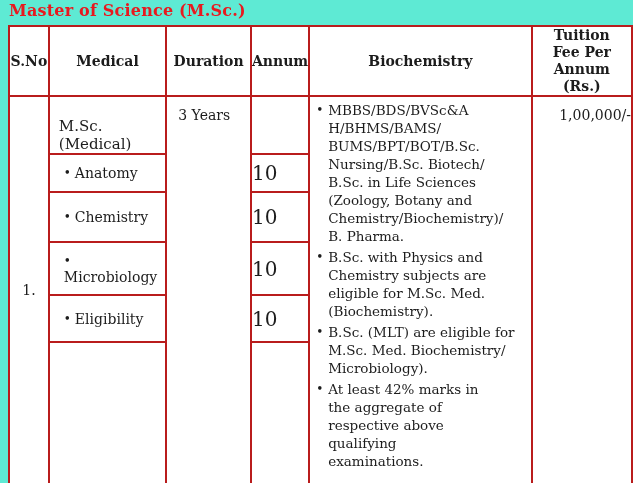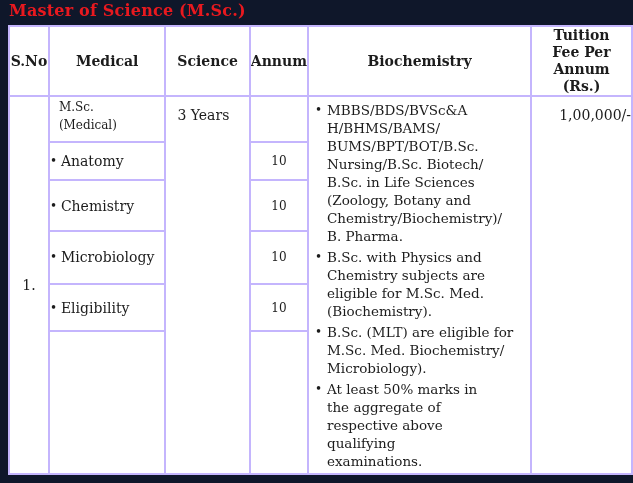--- a/index.html
+++ b/index.html
@@ -1,21 +1,21 @@
 <!DOCTYPE html>
 <html><head>
 <meta charset="utf-8">
 <style>
   * { margin: 0; padding: 0; box-sizing: border-box; }
   html, body { background: #ffffff; }
   .page {
     position: relative;
     width: 633px;
     height: 483px;
-    background: #0f172a;
+    background: #5eead4;
     overflow: hidden;
     font-family: "DejaVu Serif", "Liberation Serif", serif;
     color: #1c1c1c;
   }
   .doc-title {
     position: absolute;
     left: 9px;
     top: 1px;
     font-size: 16px;
     font-weight: bold;
@@ -25,21 +25,21 @@
   }
   table.course-table {
     position: absolute;
     left: 8px;
     top: 25px;
     border-collapse: collapse;
     table-layout: fixed;
     background: #ffffff;
   }
   .course-table th, .course-table td {
-    border: 2px solid #c4b5fd;
+    border: 2px solid #b91c1c;
     padding: 0;
     vertical-align: middle;
     overflow: hidden;
   }
   .course-table th {
     font-size: 14px;
     font-weight: bold;
     text-align: center;
     line-height: 17px;
   }
@@ -51,44 +51,44 @@
   tr.br5 { height: 47px; }
   tr.br6 { height: 142px; }
   .pre { white-space: pre-line; }
   td.sno {
     text-align: center;
     font-size: 14px;
     vertical-align: middle;
   }
   td.prog {
     font-size: 14px;
-    padding-left: 0;
+    padding-left: 14px;
     padding-right: 2px;
   }
   td.prog .mk {
     display: inline-block;
     width: 11px;
     font-size: 12px;
     vertical-align: 1px;
   }
   td.prog-first {
     vertical-align: top;
-    padding: 1px 0 0 9px;
-    font-size: 12px;
+    padding: 20px 0 0 9px;
+    font-size: 15px;
     line-height: 18px;
     margin-top: 9px;
   }
   td.dur {
     vertical-align: top;
     padding: 10px 0 0 11px;
     font-size: 14px;
   }
   td.seat {
-    text-align: center;
-    font-size: 12px;
+    text-align: left;
+    font-size: 20px;
   }
   td.elig {
     vertical-align: top;
     padding: 4px 2px 0 5px;
     font-size: 13.5px;
   }
   td.elig .bullet {
     display: flex;
     line-height: 18px;
     margin-bottom: 3px;
@@ -120,21 +120,21 @@
       <col style="width:118px">
       <col style="width:86px">
       <col style="width:48px">
       <col style="width:225px">
       <col style="width:103px">
     </colgroup>
     <thead>
       <tr>
         <th>S.No</th>
         <th>Medical</th>
-        <th>Science</th>
+        <th>Duration</th>
         <th>Annum</th>
         <th>Biochemistry</th>
         <th class="pre">Tuition
 Fee Per
 Annum
 (Rs.)</th>
       </tr>
     </thead>
     <tbody>
       <tr class="br1">
@@ -163,21 +163,21 @@
 (Biochemistry).</span>
           </div>
           <div class="bullet">
             <span class="mk">•</span>
             <span class="btext">B.Sc. (MLT) are eligible for
 M.Sc. Med. Biochemistry/
 Microbiology).</span>
           </div>
           <div class="bullet">
             <span class="mk">•</span>
-            <span class="btext">At least 50% marks in
+            <span class="btext">At least 42% marks in
 the aggregate of
 respective above
 qualifying
 examinations.</span>
           </div>
         </td>
         <td class="fee" rowspan="6">1,00,000/-</td>
       </tr>
       <tr class="br2">
         <td class="prog"><span class="mk">•</span><span>Anatomy</span></td>

